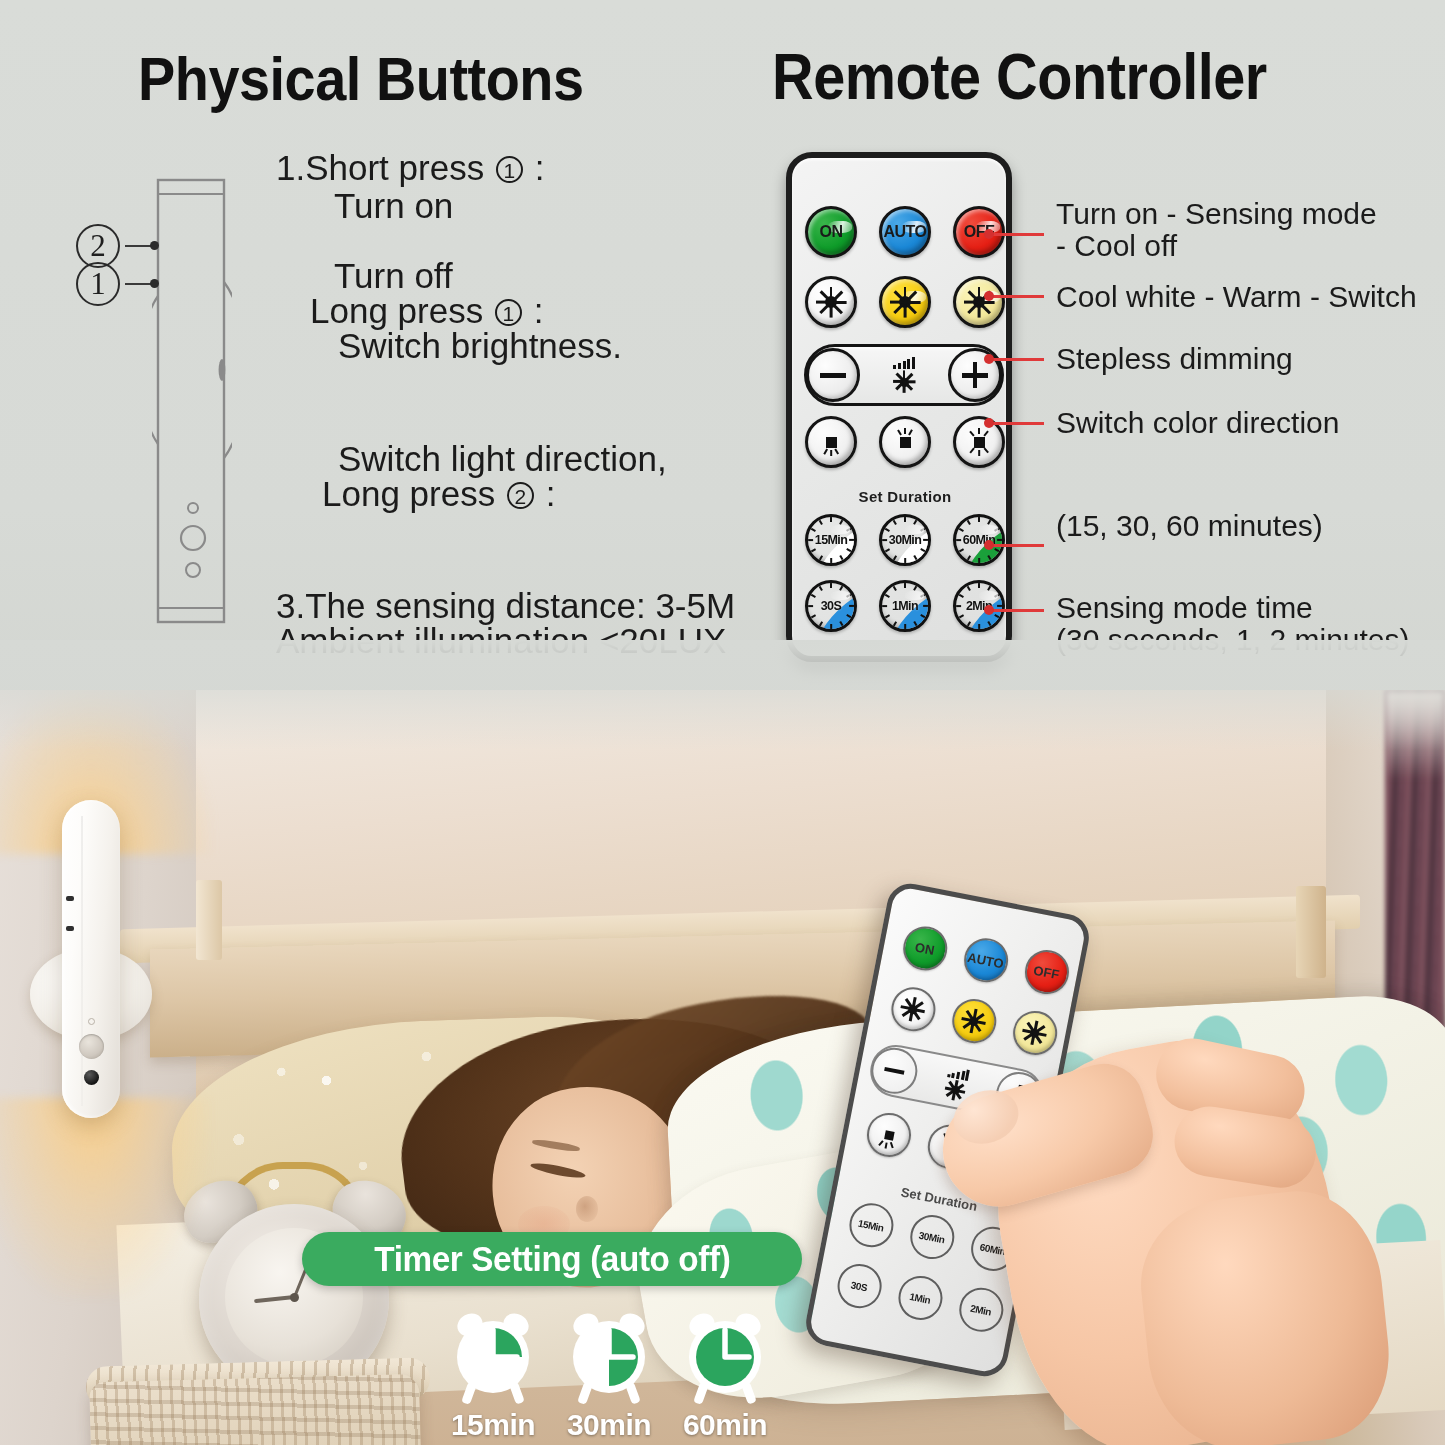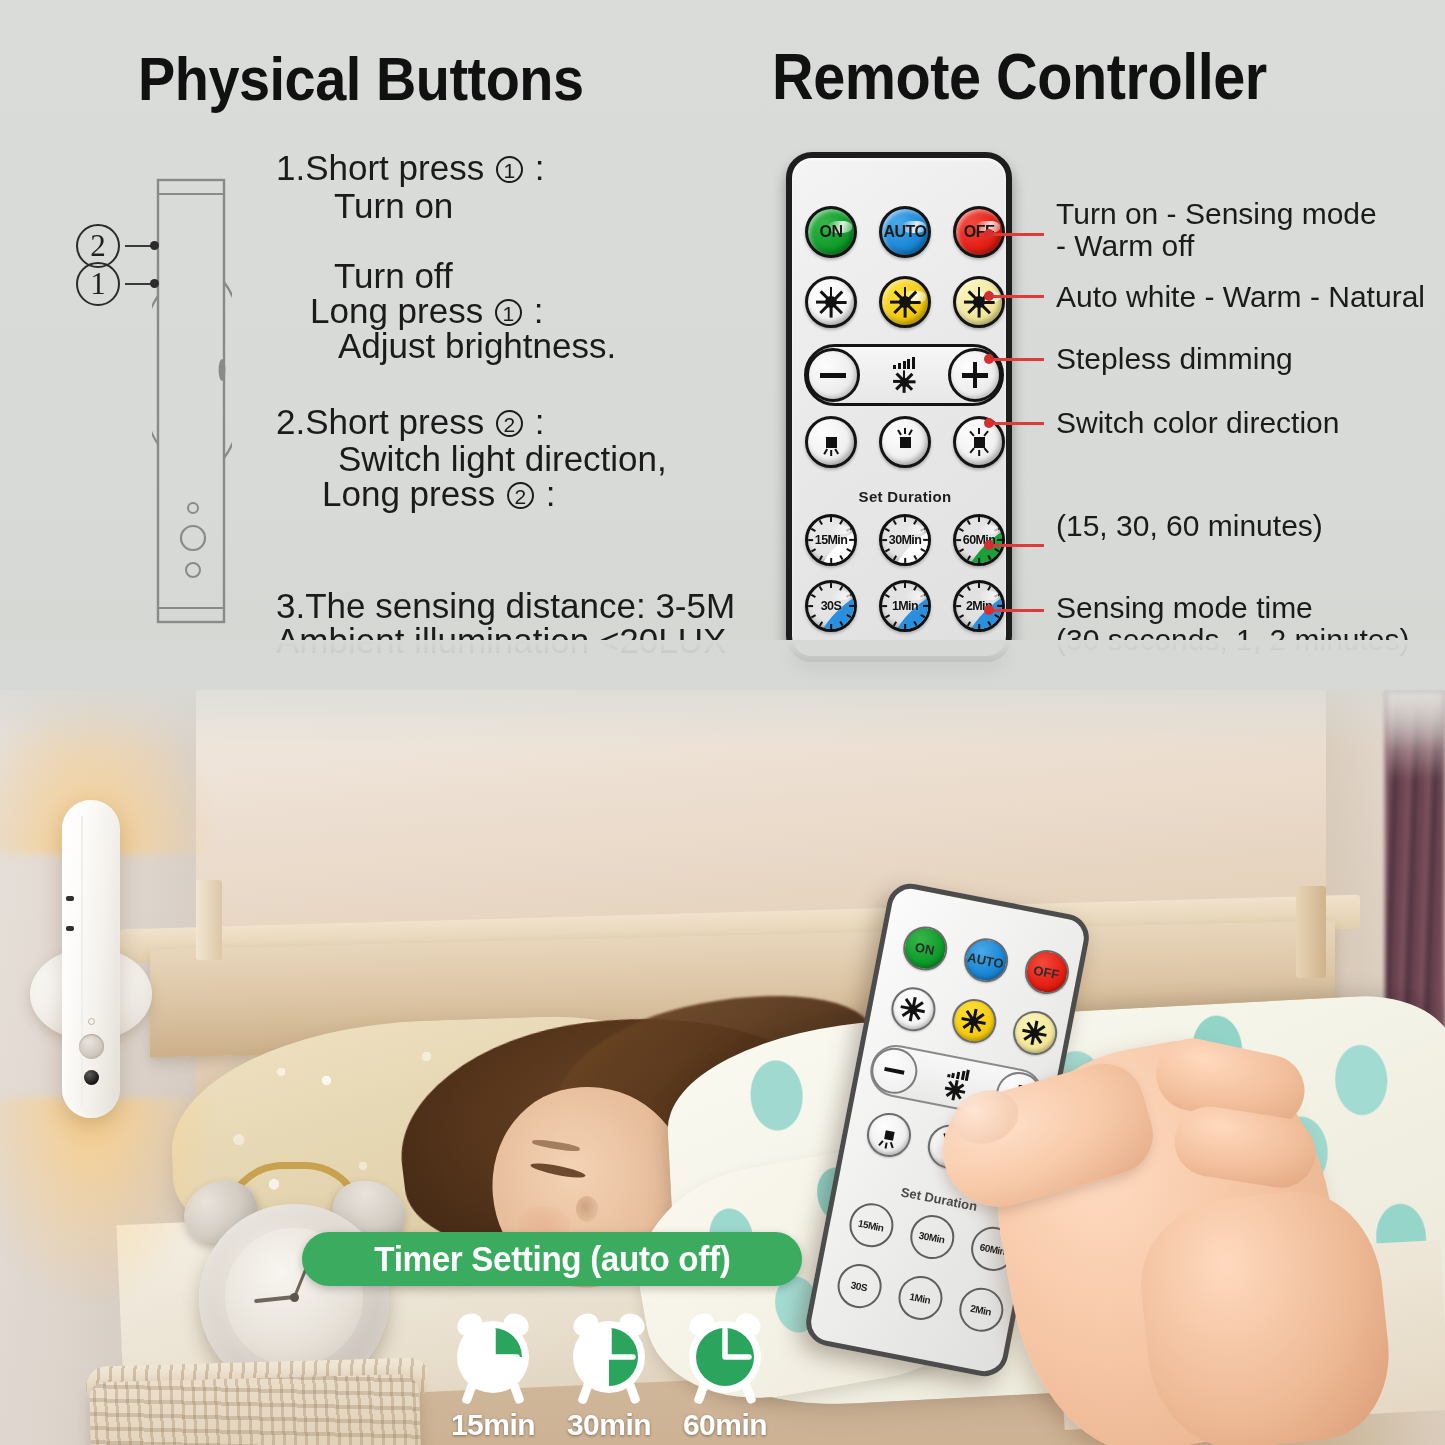--- a/index.html
+++ b/index.html
@@ -549,27 +549,22 @@
       <span class="circnum">1</span>
       <span>:</span>
     </div>
     <div class="instr" style="left:334px; top:188px;">Turn on</div>
     <div class="instr" style="left:334px; top:258px;">Turn off</div>
     <div class="instr" style="left:310px; top:293px;">
       <span>Long press</span>
       <span class="circnum">1</span>
       <span>:</span>
     </div>
-    <div class="instr" style="left:338px; top:328px;">Adjust brightness.</div>
-
-    <div class="instr" style="left:276px; top:404px;">
-      <span>2.Short press</span>
-      <span class="circnum">2</span>
-      <span>:</span>
-    </div>
+    <div class="instr" style="left:338px; top:328px;">Switch brightness.</div>
+
     <div class="instr" style="left:338px; top:441px;">Switch light direction,</div>
     <div class="instr" style="left:322px; top:476px;">
       <span>Long press</span>
       <span class="circnum">2</span>
       <span>:</span>
     </div>
 
     <div class="instr" style="left:276px; top:588px;">3.The sensing distance: 3-5M</div>
     <div class="instr" style="left:276px; top:623px;">Ambient illumination &lt;20LUX</div>
 
@@ -819,27 +814,27 @@
           <span class="gl"></span>
           <span class="dlbl">2Min</span>
         </div>
       </div>
     </div>
 
     <div class="cdot" style="left:984px; top:229px;"></div>
     <div class="cline" style="left:992px; top:233px; width:52px;"></div>
     <div class="callout" style="left:1056px; top:198px;">
       <div>Turn on - Sensing mode</div>
-      <div>- Warm off</div>
+      <div>- Cool off</div>
     </div>
 
     <div class="cdot" style="left:984px; top:291px;"></div>
     <div class="cline" style="left:992px; top:295px; width:52px;"></div>
     <div class="callout" style="left:1056px; top:281px;">
-      <div>Auto white - Warm - Natural</div>
+      <div>Cool white - Warm - Switch</div>
     </div>
 
     <div class="cdot" style="left:984px; top:354px;"></div>
     <div class="cline" style="left:992px; top:358px; width:52px;"></div>
     <div class="callout" style="left:1056px; top:343px;">
       <div>Stepless dimming</div>
     </div>
 
     <div class="cdot" style="left:984px; top:418px;"></div>
     <div class="cline" style="left:992px; top:422px; width:52px;"></div>

